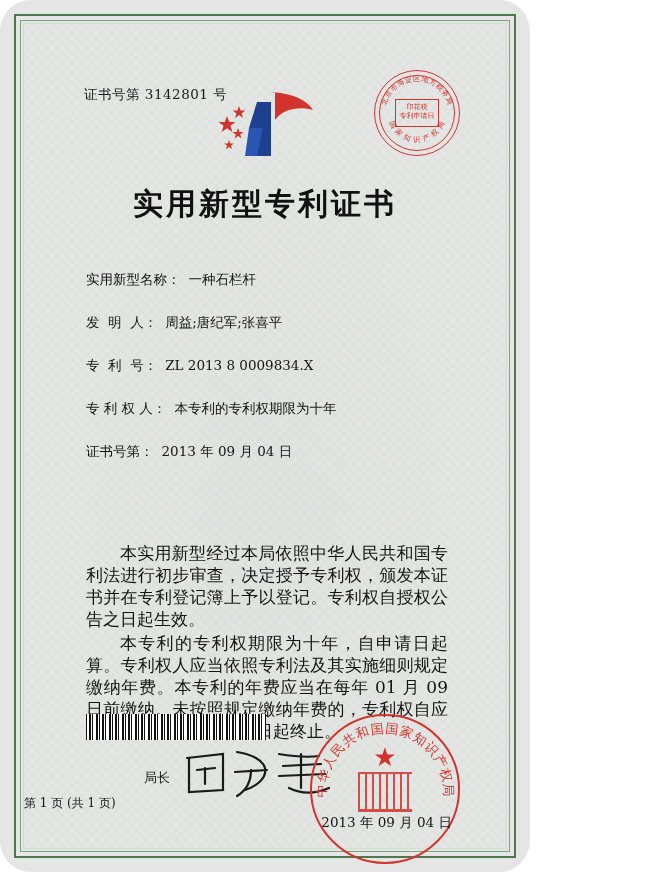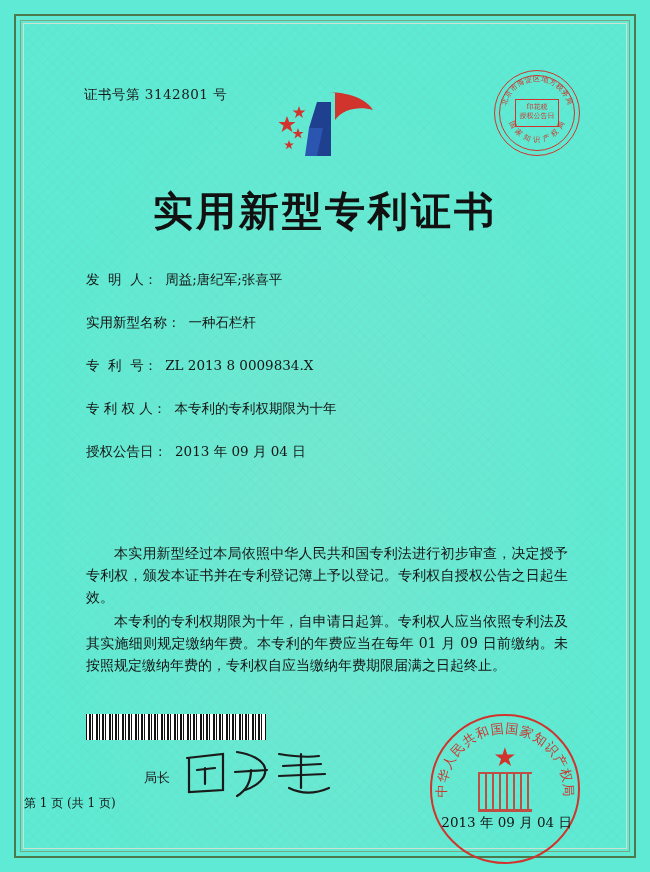--- a/index.html
+++ b/index.html
@@ -8,24 +8,25 @@
     width: 650px;
     height: 872px;
     background: #ffffff;
     font-family: "DejaVu Serif", "Liberation Serif", serif;
     color: #1a1a1a;
     overflow: hidden;
   }
 
   .page {
     position: relative;
-    width: 650px;
+    width: 530px;
     height: 872px;
-    background: #5eead4;
+    background: #e5e5e5;
     overflow: hidden;
+    border-radius: 31px;
   }
 
   
   .border-outer {
     position: absolute;
     left: 14px; top: 14px; right: 14px; bottom: 14px;
     border: 2px solid #4d7a4d;
   }
   .border-inner {
     position: absolute;
@@ -118,21 +119,21 @@
     fill: #d0342c;
     letter-spacing: 0.6px;
   }
 
   
   .title {
     position: absolute;
     top: 160px;
     left: 0; right: 0;
     text-align: center;
-    font-size: 40px;
+    font-size: 30px;
     font-weight: bold;
     letter-spacing: 3px;
     color: #111;
     font-family: "DejaVu Serif", "Liberation Serif", serif;
   }
 
   
   .fields {
     position: absolute;
     top: 245px;
@@ -155,21 +156,21 @@
     margin-left: 8px;
     color: #141414;
   }
 
   
   .paras {
     position: absolute;
     top: 518px;
     left: 62px;
     right: 58px;
-    font-size: 14px;
+    font-size: 17px;
     line-height: 22px;
     text-align: justify;
     color: #141414;
   }
   .para { text-indent: 2em; margin: 0 0 2px 0; }
 
   
   .barcode {
     position: absolute;
     left: 62px;
@@ -295,45 +296,45 @@
       <svg class="seal-arc" viewBox="0 0 86 86">
         <defs>
           <path id="arcTop" d="M 11,43 A 32,32 0 0 1 75,43"></path>
           <path id="arcBot" d="M 14,43 A 29,29 0 0 0 72,43"></path>
         </defs>
         <text><textPath href="#arcTop" startOffset="50%" text-anchor="middle">北京市海淀区地方税务局</textPath></text>
         <text><textPath href="#arcBot" startOffset="50%" text-anchor="middle">国 家 知 识 产 权 局</textPath></text>
       </svg>
       <div class="seal-top-inner">
         <div>印花税</div>
-        <div>授权公告日</div>
+        <div>专利申请日</div>
       </div>
     </div>
 
     <div class="title">实用新型专利证书</div>
 
     <div class="fields">
+      <div class="field-row">
+        <span class="field-label">实用新型名称：</span>
+        <span class="field-value">一种石栏杆</span>
+      </div>
       <div class="field-row">
         <span class="field-label">发  明  人：</span>
         <span class="field-value">周益;唐纪军;张喜平</span>
       </div>
       <div class="field-row">
-        <span class="field-label">实用新型名称：</span>
-        <span class="field-value">一种石栏杆</span>
-      </div>
-      <div class="field-row">
         <span class="field-label">专  利  号：</span>
         <span class="field-value">ZL 2013 8 0009834.X</span>
       </div>
       <div class="field-row">
         <span class="field-label">专 利 权 人：</span>
         <span class="field-value">本专利的专利权期限为十年</span>
       </div>
       <div class="field-row">
-        <span class="field-label">授权公告日：</span>
+        <span class="field-label">证书号第：</span>
         <span class="field-value">2013 年 09 月 04 日</span>
       </div>
     </div>
 
     <div class="paras">
       <p class="para">本实用新型经过本局依照中华人民共和国专利法进行初步审查，决定授予专利权，颁发本证书并在专利登记簿上予以登记。专利权自授权公告之日起生效。</p>
       <p class="para">本专利的专利权期限为十年，自申请日起算。专利权人应当依照专利法及其实施细则规定缴纳年费。本专利的年费应当在每年 01 月 09 日前缴纳。未按照规定缴纳年费的，专利权自应当缴纳年费期限届满之日起终止。</p>
     </div>
 
     <div class="barcode"></div>

